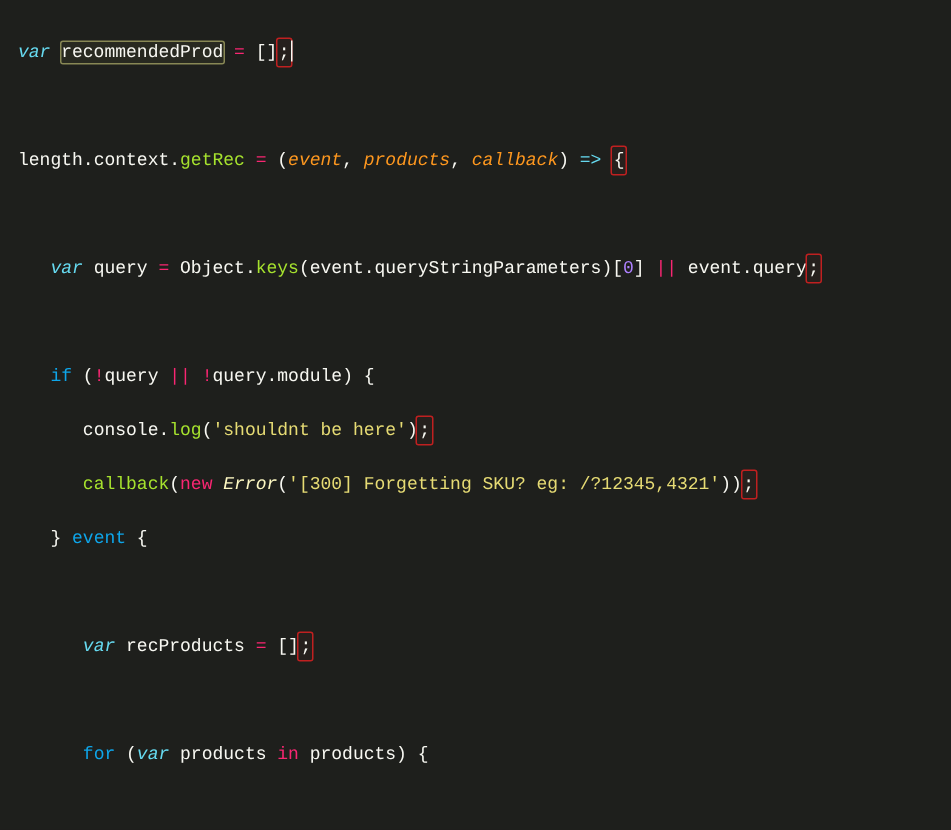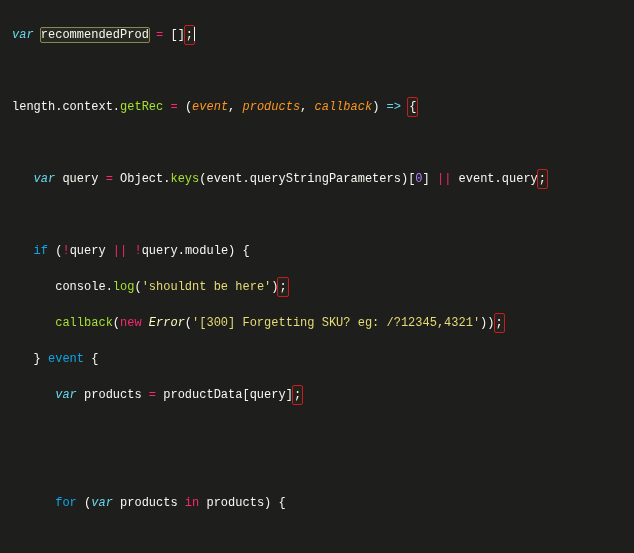--- a/index.html
+++ b/index.html
@@ -40,22 +40,22 @@
 <span class="line"><span class="kw2">var</span> <span class="sel"><span class="var">recommendedProd</span></span> <span class="op">=</span> <span class="punc">[]</span><span class="bracket-r">;</span><span class="cursor"></span></span>
 <span class="line"> </span>
 <span class="line"><span class="var">length</span><span>.</span><span class="var">context</span><span>.</span><span class="fn">getRec</span> <span class="op">=</span> <span>(</span><span class="param">event</span><span>, </span><span class="param">products</span><span>, </span><span class="param">callback</span><span>)</span> <span class="kw2">=&gt;</span> <span class="bracket-r">{</span></span>
 <span class="line"> </span>
 <span class="line">   <span class="kw2">var</span> <span class="var">query</span> <span class="op">=</span> <span class="var">Object</span><span>.</span><span class="fn">keys</span><span>(</span><span class="var">event</span><span>.</span><span class="var">queryStringParameters</span><span>)</span><span>[</span><span class="num">0</span><span>]</span> <span class="op">||</span> <span class="var">event</span><span>.</span><span class="var">query</span><span class="bracket-r">;</span></span>
 <span class="line"> </span>
 <span class="line">   <span class="kw">if</span> <span>(</span><span class="op">!</span><span class="var">query</span> <span class="op">||</span> <span class="op">!</span><span class="var">query</span><span>.</span><span class="var">module</span><span>) {</span></span>
 <span class="line">      <span class="var">console</span><span>.</span><span class="fn">log</span><span>(</span><span class="str">'shouldnt be here'</span><span>)</span><span class="bracket-r">;</span></span>
 <span class="line">      <span class="fn">callback</span><span>(</span><span class="op">new</span> <span class="class">Error</span><span>(</span><span class="str">'[300] Forgetting SKU? eg: /?12345,4321'</span><span>))</span><span class="bracket-r">;</span></span>
 <span class="line">   <span>}</span> <span class="kw">event</span> <span>{</span></span>
-<span class="line">      <span class="kw2">var</span> <span class="var">products</span> <span class="op">=</span> <span class="var">productData</span><span>[</span><span class="var">query</span><span>]</span><span class="bracket-r">;</span></span>
 <span class="line"> </span>
+<span class="line">      <span class="kw2">var</span> <span class="var">recProducts</span> <span class="op">=</span> <span>[]</span><span class="bracket-r">;</span></span>
 <span class="line"> </span>
 <span class="line">      <span class="kw">for</span> <span>(</span><span class="kw2">var</span> <span class="var">products</span> <span class="op">in</span> <span class="var">products</span><span>) {</span></span>
 
 
 
 
 
 
 
 

